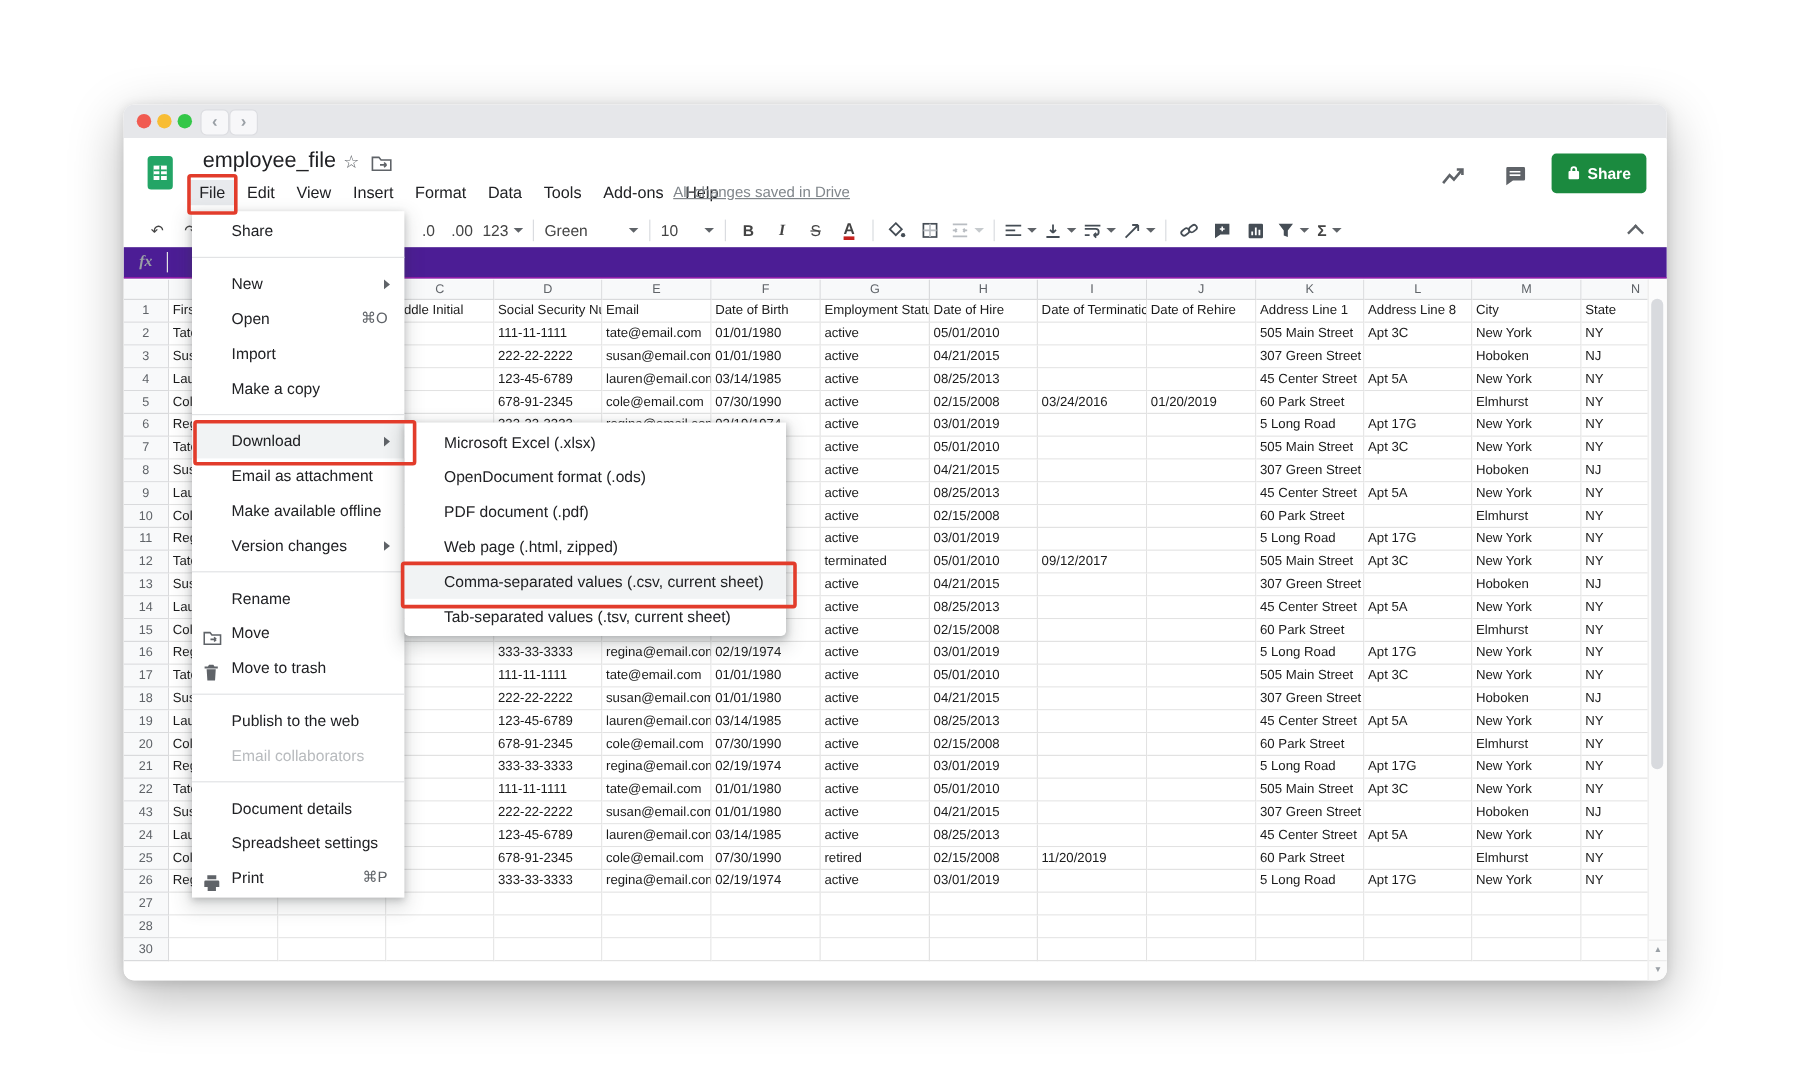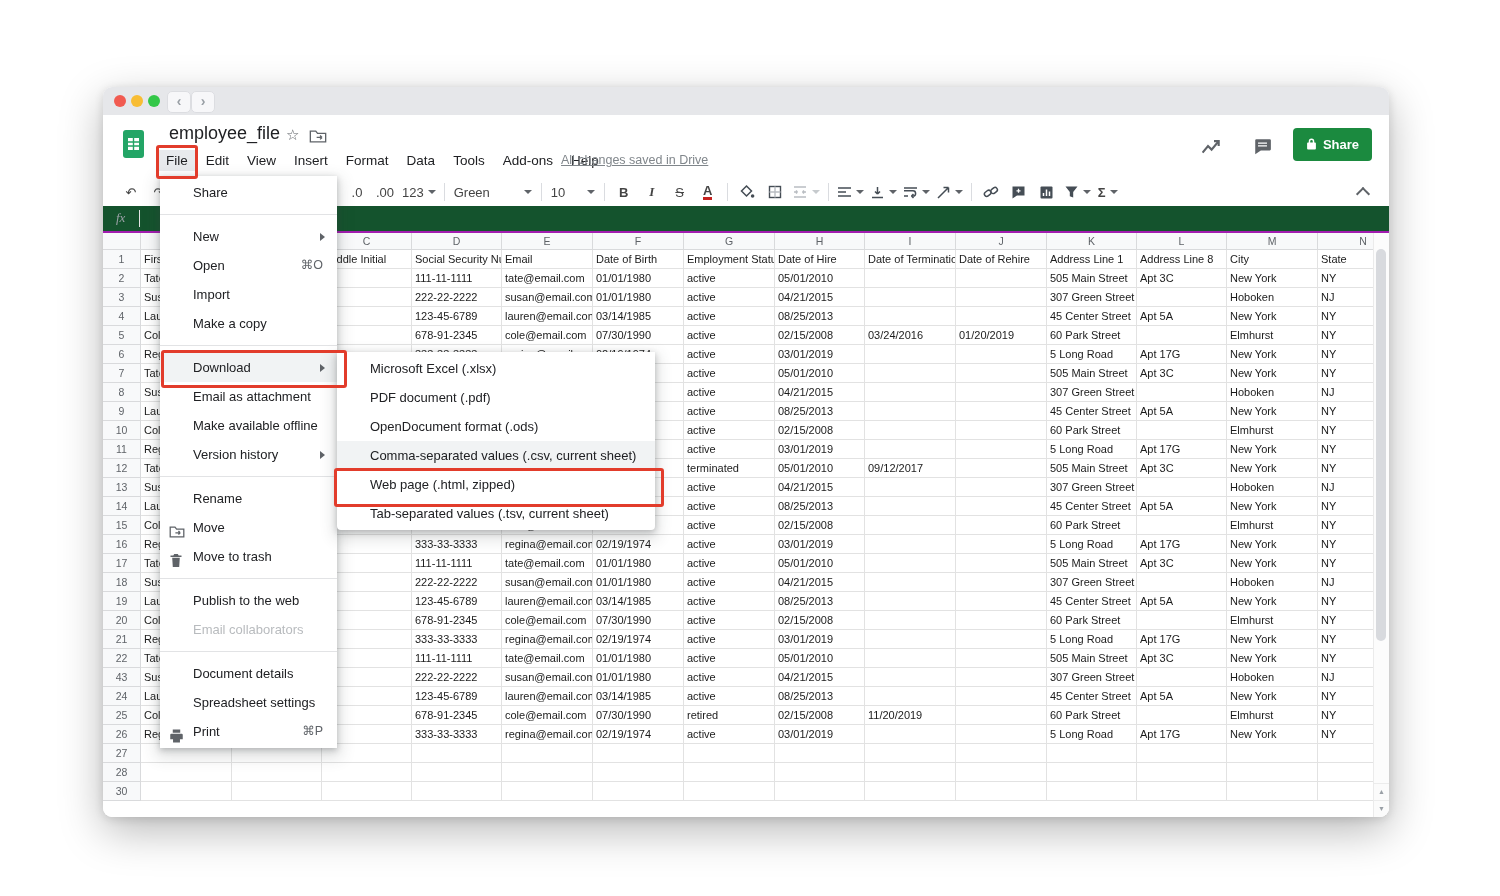--- a/index.html
+++ b/index.html
@@ -32,21 +32,21 @@
   .tb{min-width:22px;height:22px;display:flex;align-items:center;justify-content:center;color:#444;font-size:13px;margin:0 3px;}
   .tb-sep{width:1px;height:18px;background:#dadce0;margin:0 5px;}
   .caret{width:0;height:0;border-left:4px solid transparent;border-right:4px solid transparent;border-top:4px solid #5f6368;display:inline-block;margin-left:4px;}
   .tb .b{font-weight:bold;} .tb .i{font-style:italic;font-family:"Liberation Serif",serif;font-weight:bold;} 
   .tb .s{text-decoration:line-through;} 
   .tb .a{font-weight:bold;border-bottom:3px solid #c5221f;line-height:12px;}
   .tb-select{display:flex;align-items:center;color:#444;font-size:13px;padding:0 4px;}
   .chev-up{width:8px;height:8px;border-left:2px solid #5f6368;border-top:2px solid #5f6368;transform:rotate(45deg);margin-top:4px;}
   .dim svg *{stroke:#b9bdc2 !important;fill:none;}
   
-  .fxbar{position:absolute;left:0;top:119px;right:0;height:25px;background:#14532d;border-bottom:4px solid #a21caf;}
+  .fxbar{position:absolute;left:0;top:119px;right:0;height:25px;background:#4c1d95;border-bottom:1px solid #a21caf;font-weight:bold;}
   .fx-label{position:absolute;left:13px;top:4px;font-family:"Liberation Serif",serif;font-style:italic;font-size:13px;color:#9aa0a6;}
   .fx-sep{position:absolute;left:36px;top:4px;width:1px;height:17px;background:#e3e3e3;}
   
   .grid{position:absolute;left:0;top:146px;right:15px;bottom:0;overflow:hidden;background:#fff;}
   .g-row{display:flex;}
   .g-cell{box-sizing:border-box;flex:none;border-right:1px solid #e2e2e2;border-bottom:1px solid #e2e2e2;
           font-size:11px;color:#1b1b1b;line-height:19px;height:19px;padding:0 3px;overflow:hidden;white-space:nowrap;background:#fff;}
   .g-hdr{box-sizing:border-box;flex:none;background:#f8f9fa;border-right:1px solid #d9dadc;border-bottom:1px solid #d9dadc;
          color:#5f6368;font-size:10.5px;text-align:center;}
   .g-colhdr{height:17px;line-height:17px;}
@@ -783,21 +783,21 @@
         <div class="menu-item"><span>Share</span></div>
         <div class="menu-divider"></div>
         <div class="menu-item"><span>New</span><span class="mi-arrow"></span></div>
         <div class="menu-item"><span>Open</span><span class="mi-shortcut">⌘O</span></div>
         <div class="menu-item"><span>Import</span></div>
         <div class="menu-item"><span>Make a copy</span></div>
         <div class="menu-divider"></div>
         <div class="menu-item hl"><span>Download</span><span class="mi-arrow"></span></div>
         <div class="menu-item"><span>Email as attachment</span></div>
         <div class="menu-item"><span>Make available offline</span></div>
-        <div class="menu-item"><span>Version history</span><span class="mi-arrow"></span></div>
+        <div class="menu-item"><span>Version changes</span><span class="mi-arrow"></span></div>
         <div class="menu-divider"></div>
         <div class="menu-item"><span>Rename</span></div>
         <div class="menu-item"><span class="mi-icon"><svg width="16" height="14" viewBox="0 0 20 16" fill="none" stroke="#5f6368" stroke-width="1.6">
               <path d="M1.5 2h6l2 2.5h9V14h-17z"></path>
               <path d="M8 9h6m0 0l-2.2-2.2M14 9l-2.2 2.2"></path>
             </svg></span><span>Move</span></div>
         <div class="menu-item"><span class="mi-icon"><svg width="14" height="15" viewBox="0 0 14 15" fill="#5f6368">
               <path d="M3.2 4.8h7.6l-.6 9.2H3.8zM5.2 1h3.6l.9 1.4h2.8V4H1.5V2.4h2.8z"></path>
             </svg></span><span>Move to trash</span></div>
         <div class="menu-divider"></div>
@@ -805,24 +805,24 @@
         <div class="menu-item dis"><span>Email collaborators</span></div>
         <div class="menu-divider"></div>
         <div class="menu-item"><span>Document details</span></div>
         <div class="menu-item"><span>Spreadsheet settings</span></div>
         <div class="menu-item"><span class="mi-icon"><svg width="15" height="14" viewBox="0 0 16 15" fill="#5f6368">
               <path d="M4 0.5h8v3.5H4zM2.5 5h11a1.2 1.2 0 011.2 1.2V11h-3v3.5H4.3V11h-3V6.2A1.2 1.2 0 012.5 5zm3.3 6h4.4v2.3H5.8z"></path>
             </svg></span><span>Print</span><span class="mi-shortcut">⌘P</span></div>
       </div>
     <div class="menu-panel" id="download-submenu">
         <div class="menu-item sub"><span>Microsoft Excel (.xlsx)</span></div>
+        <div class="menu-item sub"><span>OpenDocument format (.ods)</span></div>
         <div class="menu-item sub"><span>PDF document (.pdf)</span></div>
-        <div class="menu-item sub"><span>OpenDocument format (.ods)</span></div>
+        <div class="menu-item sub"><span>Web page (.html, zipped)</span></div>
         <div class="menu-item sub hl"><span>Comma-separated values (.csv, current sheet)</span></div>
-        <div class="menu-item sub"><span>Web page (.html, zipped)</span></div>
         <div class="menu-item sub"><span>Tab-separated values (.tsv, current sheet)</span></div>
       </div>
 
     <div class="redbox" id="rb-file"></div>
     <div class="redbox" id="rb-download"></div>
     <div class="redbox" id="rb-csv"></div>
 
   </div>
 </div>
 

